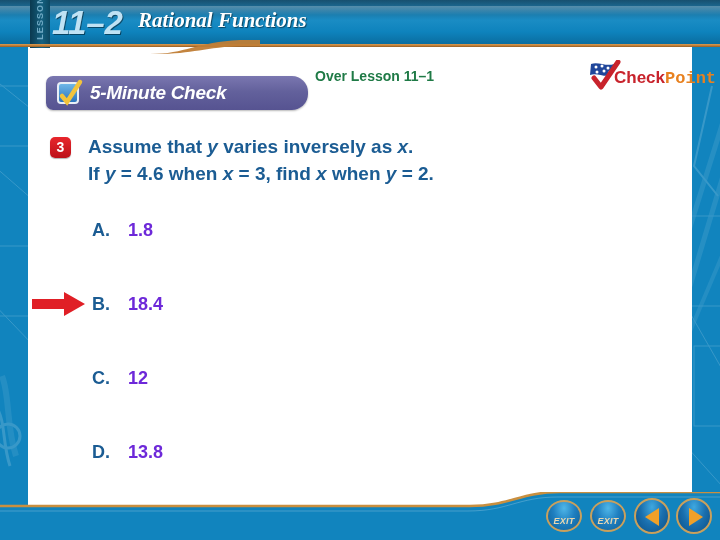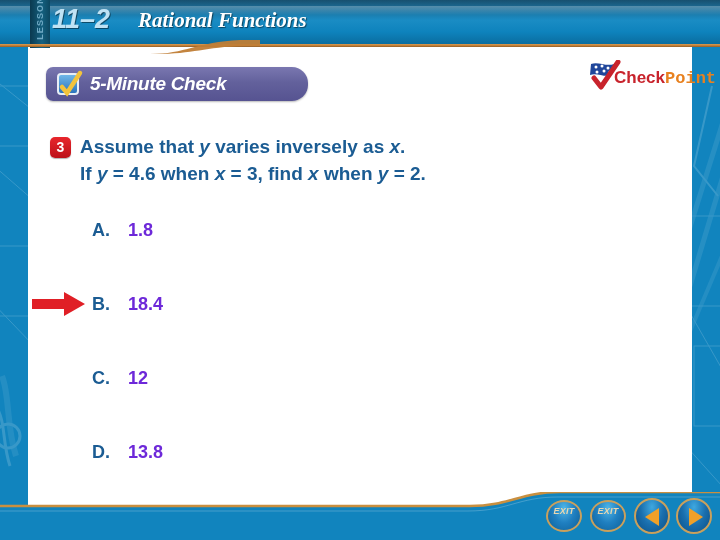--- a/index.html
+++ b/index.html
@@ -88,21 +88,21 @@
     font-size: 9px;
     letter-spacing: 1.1px;
     font-weight: bold;
     text-align: center;
     font-family: "Liberation Sans", sans-serif;
   }
 
   .lesson-num {
     position: absolute;
     left: 52px; top: 4px;
-    font-size: 27px;
+    font-size: 33px;
     font-weight: bold;
     font-style: italic;
     color: #bfe2f4;
     letter-spacing: 0px;
     text-shadow: 1px 1px 0 rgba(0,0,0,0.45);
     font-family: "Liberation Sans", sans-serif;
   }
   .lesson-title {
     position: absolute;
     left: 138px; top: 8px;
@@ -110,21 +110,21 @@
     font-weight: bold;
     font-style: italic;
     color: #ffffff;
     text-shadow: 1px 1px 1px rgba(0,0,0,0.5);
     font-family: Liberation Serif, serif;
   }
 
   
   .check-banner {
     position: absolute;
-    left: 46px; top: 67px;
+    left: 46px; top: 76px;
     width: 262px; height: 34px;
     background: linear-gradient(to bottom, #7a77b0 0%, #63619c 45%, #565391 100%);
     border-radius: 7px 16px 16px 7px;
     box-shadow: 0 1px 2px rgba(0,0,0,0.28);
   }
   .check-box-icon {
     position: absolute;
     left: 11px; top: 6px;
     width: 22px; height: 22px;
     background: linear-gradient(to bottom, #6fb7e8, #2a74bd);
@@ -179,21 +179,21 @@
     color: #ffffff;
     font-size: 14px;
     font-weight: bold;
     text-align: center;
     line-height: 21px;
     font-family: "Liberation Sans", sans-serif;
     box-shadow: 0 1px 1px rgba(0,0,0,0.3);
   }
   .q-text {
     position: absolute;
-    left: 80px; top: 133px;
+    left: 88px; top: 133px;
     width: 470px;
     font-size: 19px;
     font-weight: bold;
     color: #1b5c93;
     line-height: 27px;
     font-family: "Liberation Sans", sans-serif;
   }
   .q-text .v { font-style: italic; }
 
   
@@ -250,21 +250,21 @@
     top: 8px;
     width: 36px; height: 32px;
     border-radius: 50%;
     background: radial-gradient(ellipse at 50% 22%, #4fb6e8 0%, #1f7fc0 48%, #0d5f97 100%);
     border: 2px solid #c9a05c;
     box-sizing: border-box;
     text-align: center;
   }
   .nav-btn-label {
     display: block;
-    margin-top: 4px;
+    margin-top: 14px;
     font-size: 9px;
     font-weight: bold;
     font-style: italic;
     color: #e9d7b0;
     letter-spacing: 0.3px;
     font-family: "Liberation Sans", sans-serif;
   }
   .nav-arrow-btn {
     position: absolute;
     top: 6px;
@@ -317,20 +317,21 @@
   </svg>
 
   <div class="check-banner">
     <div class="check-box-icon">
       <svg width="28" height="30" viewBox="0 0 28 30">
         <path d="M6 18 L11 24 L24 4" stroke="#f2c33c" stroke-width="4.5" fill="none" stroke-linecap="round"></path>
       </svg>
     </div>
     <div class="check-banner-label">5-Minute Check</div>
   </div>
+  <div class="over-lesson">Over Lesson 11–1</div>
 
   <div class="checkpoint">
     <svg width="44" height="32" viewBox="0 0 44 32">
       <path d="M3 4 C10 1 18 7 26 4 L24 15 C16 18 9 12 2 15 Z" fill="#20479b"></path>
       <g fill="#ffffff">
         <circle cx="8" cy="7" r="1.5"></circle>
           <circle cx="14" cy="6" r="1.5"></circle>
         <circle cx="20" cy="8" r="1.5"></circle>
           <circle cx="9" cy="12" r="1.5"></circle>
         <circle cx="16" cy="11" r="1.5"></circle>

